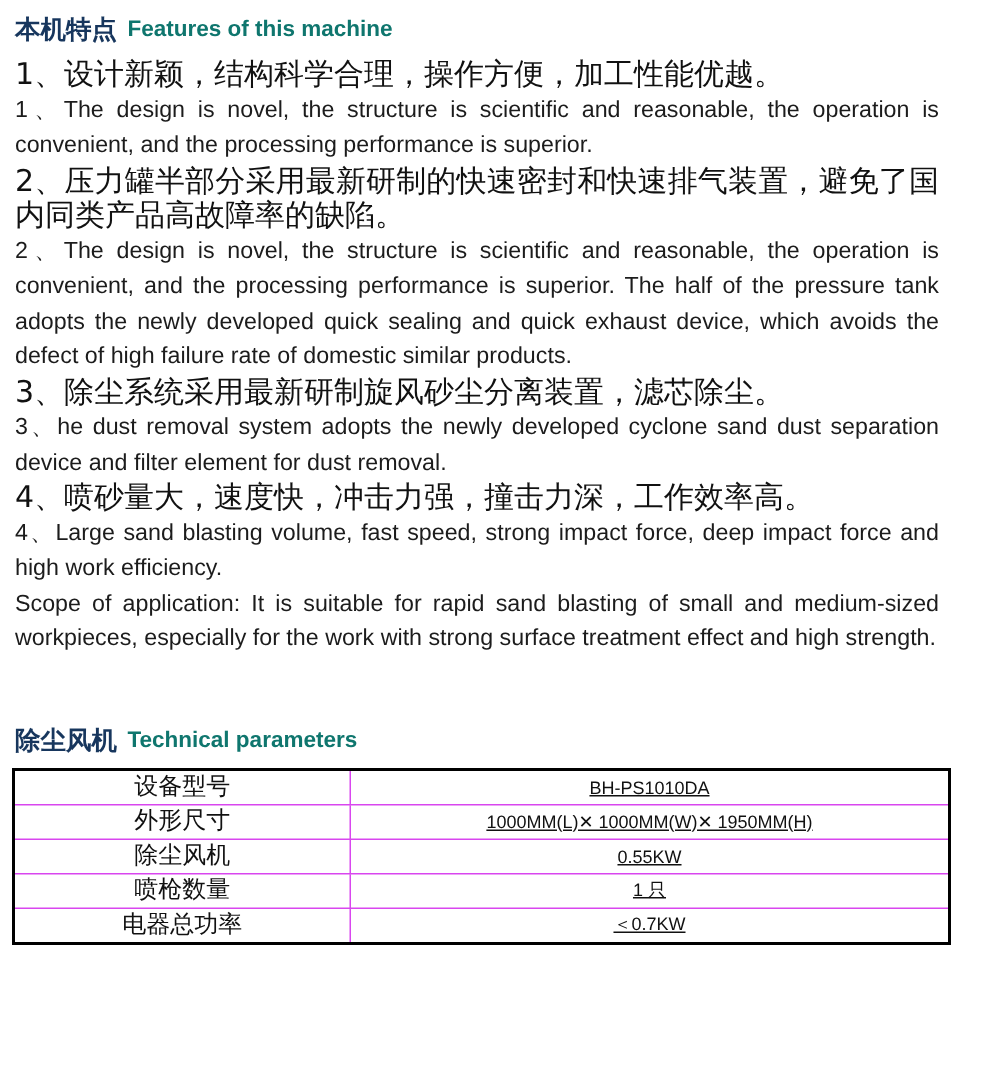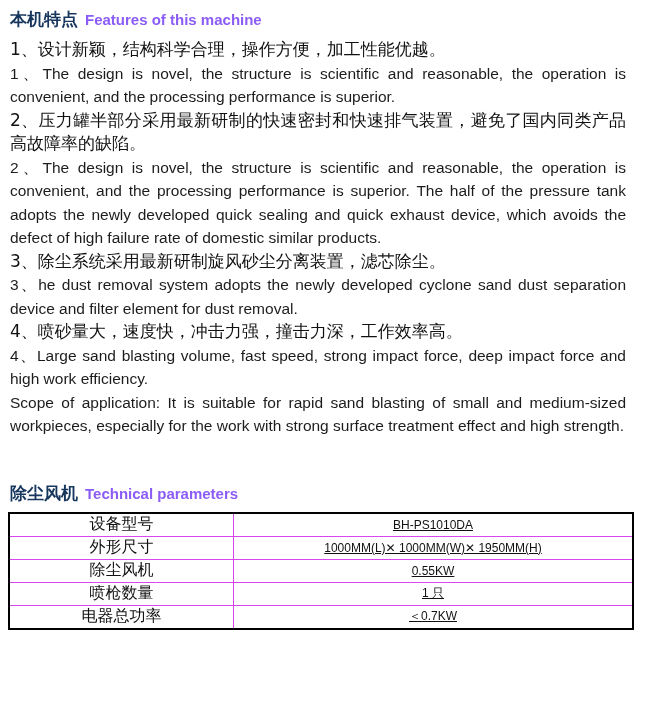--- a/index.html
+++ b/index.html
@@ -26,30 +26,30 @@
   }
   .section-heading .zh{
     font-size:17px;
     font-weight:bold;
     color:#17365d;
     font-family:"DejaVu Sans",sans-serif;
   }
   .section-heading .en{
     font-size:15px;
     font-weight:bold;
-    color:#8b5cf6;
+    color:#0f766e;
     font-family:"Liberation Sans",sans-serif;
   }
   p.para{
     margin:0;
     text-align:justify;
     line-height:23.5px;
   }
   p.zh{
-    font-size:17px;
+    font-size:20px;
     font-family:"DejaVu Sans",sans-serif;
     color:#111111;
   }
   p.en{
     font-size:15.5px;
     font-family:"Liberation Sans",sans-serif;
     color:#1c1c1c;
   }
   .tech-section{
     margin-top:44px;

